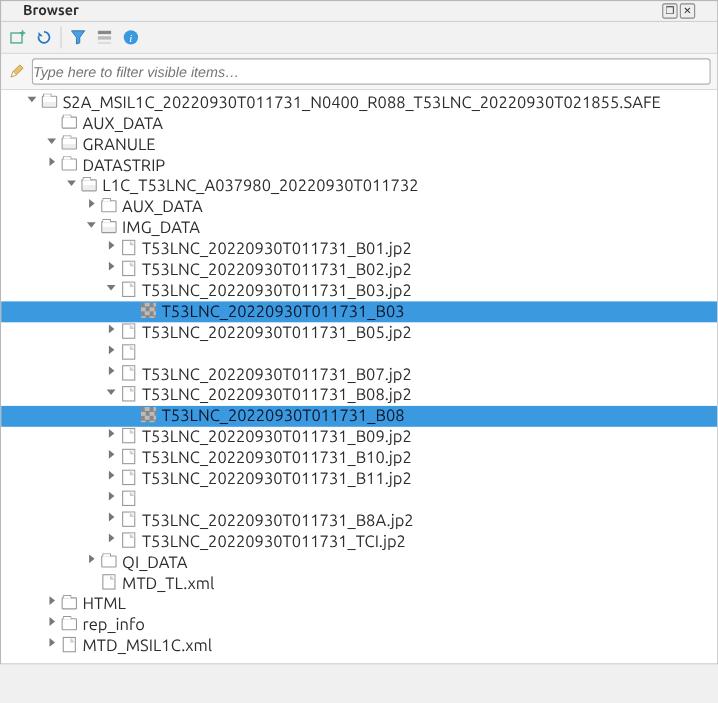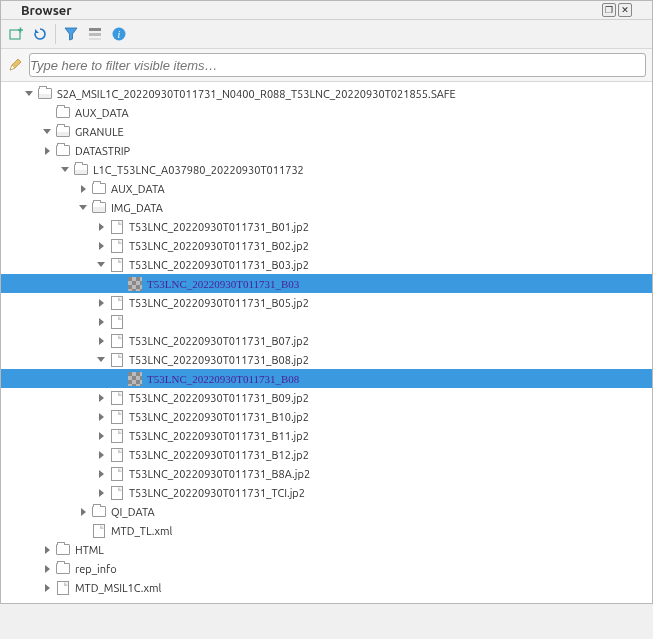--- a/index.html
+++ b/index.html
@@ -62,45 +62,45 @@
     font-style: italic;
     color: #888;
     font-size: 13px;
   }
   .tree {
     background: #fff;
     overflow: hidden;
     padding: 2px 0 6px 0;
   }
   .row {
-    display: flex; align-items: center;
+    display: flex; 
     height: 19px;
     white-space: nowrap;
-    font-size: 11px;
+    font-size: 15px;
     color: #2d2d2d;
   }
   .row .indent { flex: 0 0 auto; }
   .row .expander {
     width: 12px; height: 12px;
     display: inline-flex; align-items: center; justify-content: center;
     margin-right: 2px;
     color: #666;
   }
   .row .expander.none { visibility: hidden; }
   .row .icon {
     width: 16px; height: 16px;
     margin-right: 4px;
     display: inline-flex; align-items: center; justify-content: center;
     flex: 0 0 16px;
   }
   .row.selected {
     background: #3b99e0;
     color: #fff;
   }
-  .row.selected .label { color: #4c1d95; font-family: Liberation Serif, serif; }
+  .row.selected .label { color: #0f172a; }
   .label { }
   
   .tri-right {
     width: 0; height: 0;
     border-top: 4px solid transparent;
     border-bottom: 4px solid transparent;
     border-left: 5px solid #777;
   }
   .tri-down {
     width: 0; height: 0;
@@ -386,21 +386,20 @@
         <span class="label">T53LNC_20220930T011731_B11.jp2</span>
       </div>
       <div class="row">
         <span class="indent" style="width: 94px;"></span>
         <span class="expander">
           <div class="tri-right"></div>
         </span>
         <span class="icon">
           <div class="file-xml stack"></div>
         </span>
-        <span class="label">T53LNC_20220930T011731_B12.jp2</span>
       </div>
       <div class="row">
         <span class="indent" style="width: 94px;"></span>
         <span class="expander">
           <div class="tri-right"></div>
         </span>
         <span class="icon">
           <div class="file-xml stack"></div>
         </span>
         <span class="label">T53LNC_20220930T011731_B8A.jp2</span>

